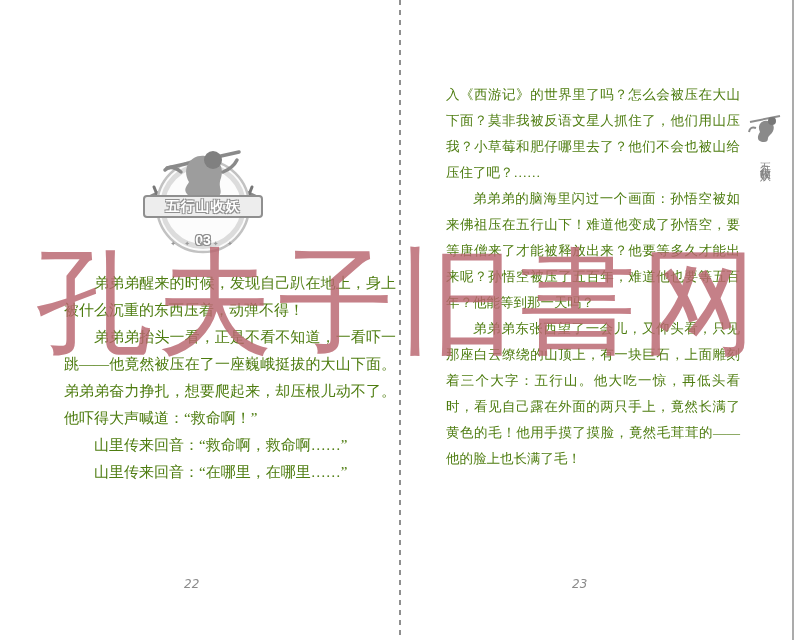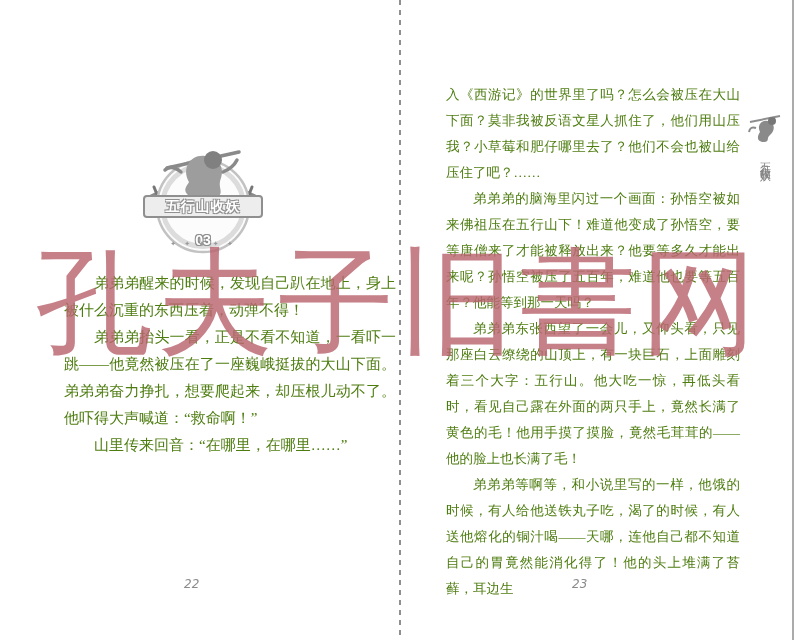--- a/index.html
+++ b/index.html
@@ -105,33 +105,33 @@
       <div class="badge-banner">
         <span>五行山收妖</span>
       </div>
       <div class="badge-number">03</div>
       <div class="badge-stars">✦ ✦ ★ ✦ ✦</div>
     </div>
 
     <div class="page-text left-text">
       <p class="indent">弟弟弟醒来的时候，发现自己趴在地上，身上被什么沉重的东西压着，动弹不得！</p>
       <p class="indent">弟弟弟抬头一看，正是不看不知道，一看吓一跳——他竟然被压在了一座巍峨挺拔的大山下面。弟弟弟奋力挣扎，想要爬起来，却压根儿动不了。他吓得大声喊道：“救命啊！”</p>
+      <p class="indent">山里传来回音：“救命啊，救命啊……”</p>
       <p class="indent">山里传来回音：“在哪里，在哪里……”</p>
     </div>
 
     <div class="pagenum left">22</div>
   </div>
 
   <div>
 
     <div class="page-text right-text">
       <p>入《西游记》的世界里了吗？怎么会被压在大山下面？莫非我被反语文星人抓住了，他们用山压我？小草莓和肥仔哪里去了？他们不会也被山给压住了吧？……</p>
       <p class="indent">弟弟弟的脑海里闪过一个画面：孙悟空被如来佛祖压在五行山下！难道他变成了孙悟空，要等唐僧来了才能被释放出来？他要等多久才能出来呢？孙悟空被压了五百年，难道他也要等五百年？他能等到那一天吗？</p>
       <p class="indent">弟弟弟东张西望了一会儿，又仰头看，只见那座白云缭绕的山顶上，有一块巨石，上面雕刻着三个大字：五行山。他大吃一惊，再低头看时，看见自己露在外面的两只手上，竟然长满了黄色的毛！他用手摸了摸脸，竟然毛茸茸的——他的脸上也长满了毛！</p>
-      <p class="indent">弟弟弟等啊等，和小说里写的一样，他饿的时候，有人给他送铁丸子吃，渴了的时候，有人送他熔化的铜汁喝——天哪，连他自己都不知道自己的胃竟然能消化得了！他的头上堆满了苔藓，耳边生</p>
     </div>
 
     <div class="margin-tab">
       <svg class="tab-monkey" width="38" height="34" viewBox="0 0 38 34">
         <line x1="4" y1="10" x2="34" y2="4" stroke="#8e8e8e" stroke-width="2"></line>
         <path d="M14 20 C10 12 18 6 24 10 C30 13 28 20 24 23 C20 26 24 30 18 30 C12 30 10 26 14 20 Z" fill="#8a8a8a"></path>
         <path d="M10 16 Q4 14 3 20" stroke="#8a8a8a" stroke-width="2" fill="none"></path>
         <circle cx="26" cy="9" r="4" fill="#777777"></circle>
       </svg>
       <div class="tab-title">五行山收妖</div>

